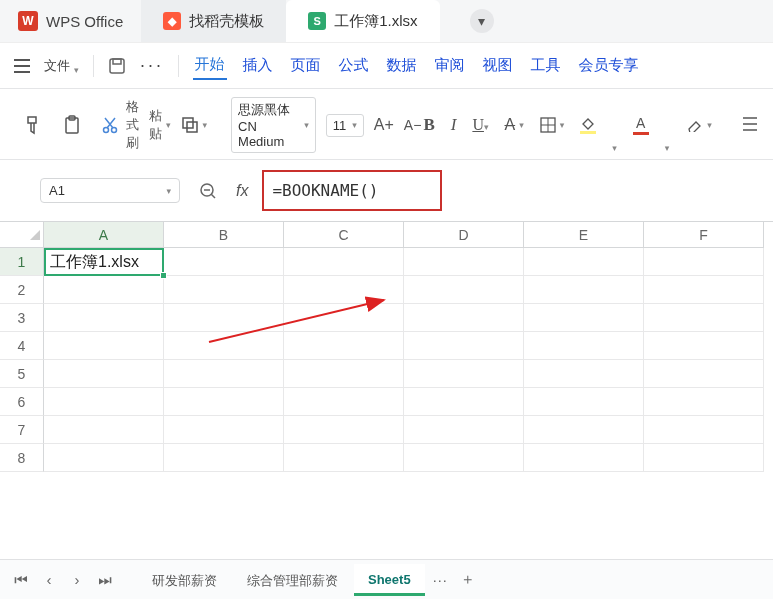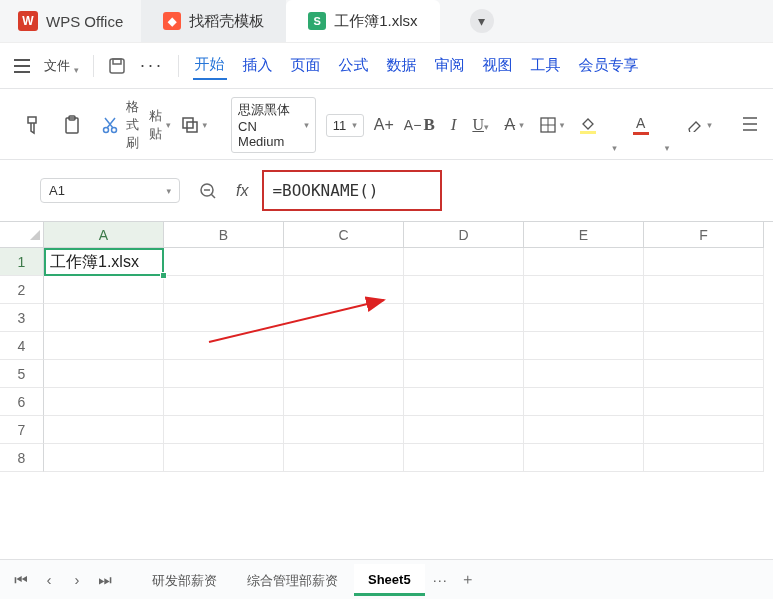--- a/index.html
+++ b/index.html
@@ -59,21 +59,21 @@
 .cursor-box{position:absolute;left:0;top:0;width:120px;height:28px;border:2px solid #2ea96f;pointer-events:none}
 .cursor-handle{position:absolute;left:116px;top:24px;width:7px;height:7px;background:#2ea96f;border:1px solid #fff;pointer-events:none}
 
 
 .arrow{position:absolute;left:204px;top:294px;pointer-events:none}
 
 
 .sheetbar{position:absolute;left:0;bottom:0;right:0;height:40px;display:flex;align-items:center;background:#fafbfc;border-top:1px solid #e0e1e3;padding:0 8px;gap:2px}
 .nav-btn{width:26px;height:28px;display:flex;align-items:center;justify-content:center;color:#666;cursor:pointer;font-size:15px}
 .sheet-tab{padding:6px 14px;color:#555;cursor:pointer;border-top:2px solid transparent}
-.sheet-tab.active{color:#000000;font-weight:bold;border-bottom:3px solid #2ea96f;background:#fff}
+.sheet-tab.active{color:#0f766e;font-weight:bold;border-bottom:3px solid #2ea96f;background:#fff}
 svg{display:block}
 </style>
 </head>
 <body>
 
 <div class="titlebar">
   <div class="app-logo">
     <span class="logo-box">W</span>
     <span>WPS Office</span>
   </div>

